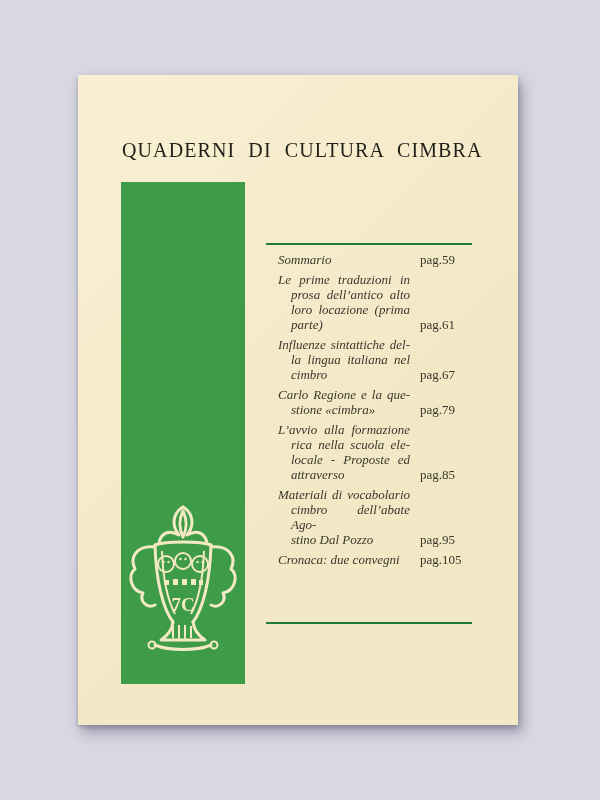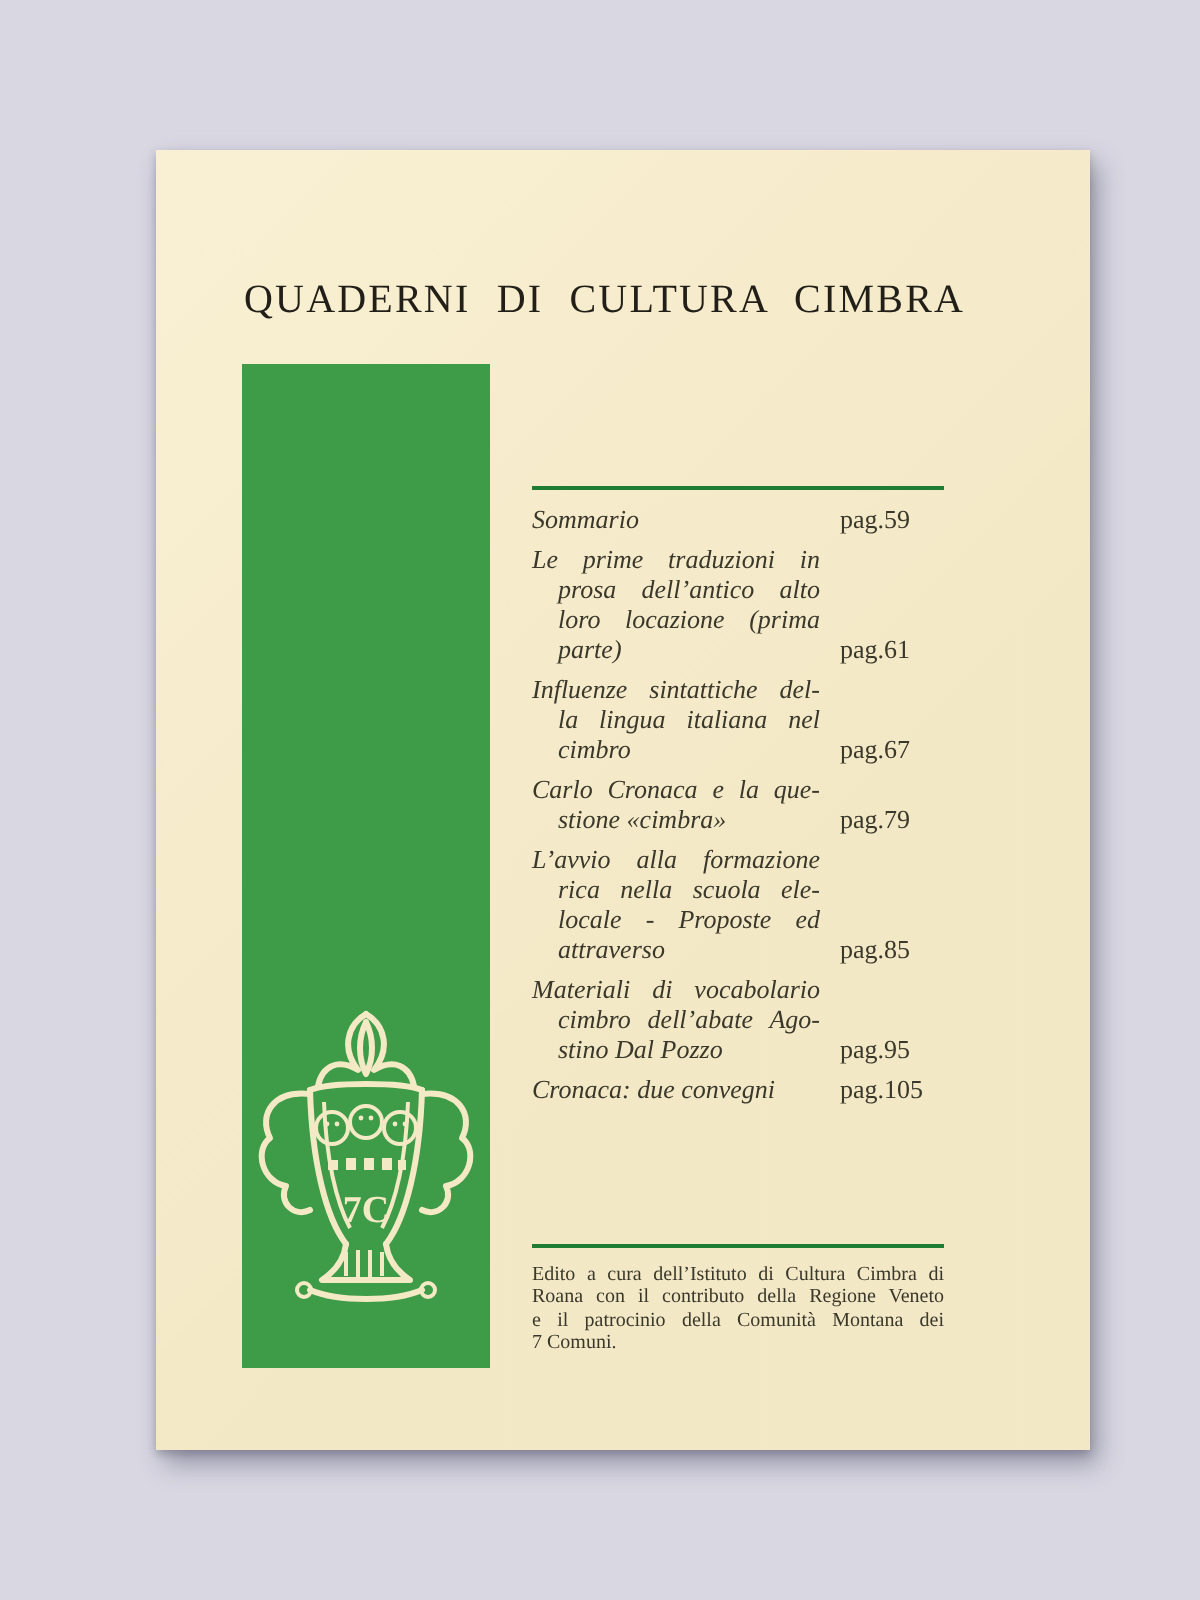--- a/index.html
+++ b/index.html
@@ -18,21 +18,20 @@
   }
   .paper {
     position: absolute;
     left: 78px;
     top: 75px;
     width: 440px;
     height: 650px;
     background: var(--paper, #f8edca);
     background-image: linear-gradient(135deg, rgba(255,255,255,.18), rgba(0,0,0,.02) 60%);
     box-shadow: 4px 7px 12px rgba(70,70,95,.45), 0 2px 4px rgba(70,70,95,.3);
-    padding-left: 27px;
   }
   .title {
     position: absolute;
     left: 44px;   
     top: 64px;    
     margin: 0;
     font-size: 20px;
     font-weight: 400;
     letter-spacing: 1.1px;
     word-spacing: 7px;
@@ -64,21 +63,21 @@
     left: 188px;  
     top: 168px;   
     width: 206px;
     color: var(--text_ink, #3a372b);
   }
   .rule {
     height: 2px;
     width: 206px;
     background: var(--rule_green, #1f7c33);
   }
-  .toc-entries { margin-top: 7px; }
+  .toc-entries { margin-top: 7px; margin-left: 12px; }
   .toc-entry {
     position: relative;
     padding-right: 62px; 
     margin-bottom: 5px;
     font-style: italic;
     font-size: 13px;
     line-height: 15px;
   }
   .entry-line { text-align: justify; text-align-last: justify; }
   .entry-line.indent { padding-left: 13px; font-style: italic; }
@@ -189,21 +188,21 @@
           <div class="toc-entry">
             <div class="entry-line">Influenze sintattiche del-</div>
             <div class="entry-line indent">la lingua italiana nel</div>
             <div class="entry-line indent lastline">cimbro</div>
             <div class="page-cell">
               <span>pag.</span>
               <span>67</span>
             </div>
           </div>
           <div class="toc-entry">
-            <div class="entry-line">Carlo Cronaca e la que-</div>
+            <div class="entry-line">Carlo Regione e la que-</div>
             <div class="entry-line indent lastline">stione «cimbra»</div>
             <div class="page-cell">
               <span>pag.</span>
               <span>79</span>
             </div>
           </div>
           <div class="toc-entry">
             <div class="entry-line">L’avvio alla formazione</div>
             <div class="entry-line indent">rica nella scuola ele-</div>
             <div class="entry-line indent">locale - Proposte ed</div>
@@ -227,21 +226,15 @@
             <div class="page-cell">
               <span>pag.</span>
               <span>105</span>
             </div>
           </div>
         </div>
     </div>
 
     <div class="rule rule2"></div>
 
-    <div class="imprint">
-        <div class="imprint-line">Edito a cura dell’Istituto di Cultura Cimbra di</div>
-        <div class="imprint-line">Roana con il contributo della Regione Veneto</div>
-        <div class="imprint-line">e il patrocinio della Comunità Montana dei</div>
-        <div class="imprint-line lastline">7 Comuni.</div>
-      </div>
 
   </div>
 </div>
 
 </body></html>

